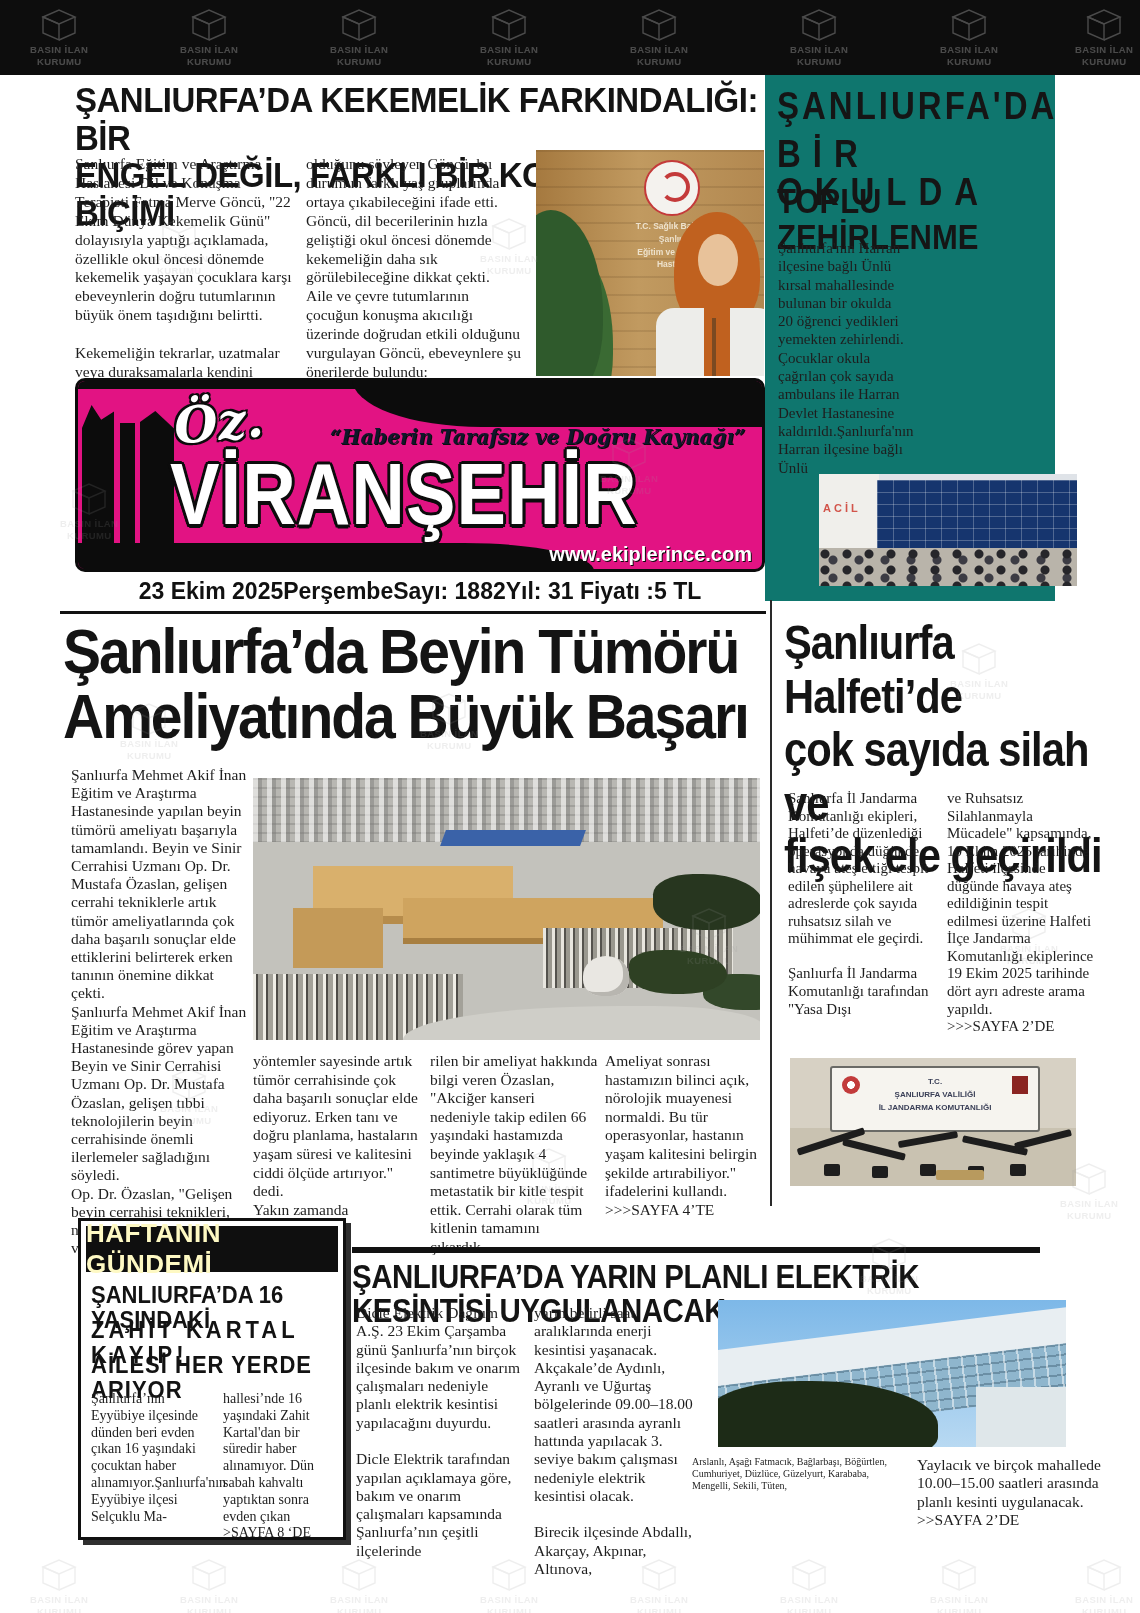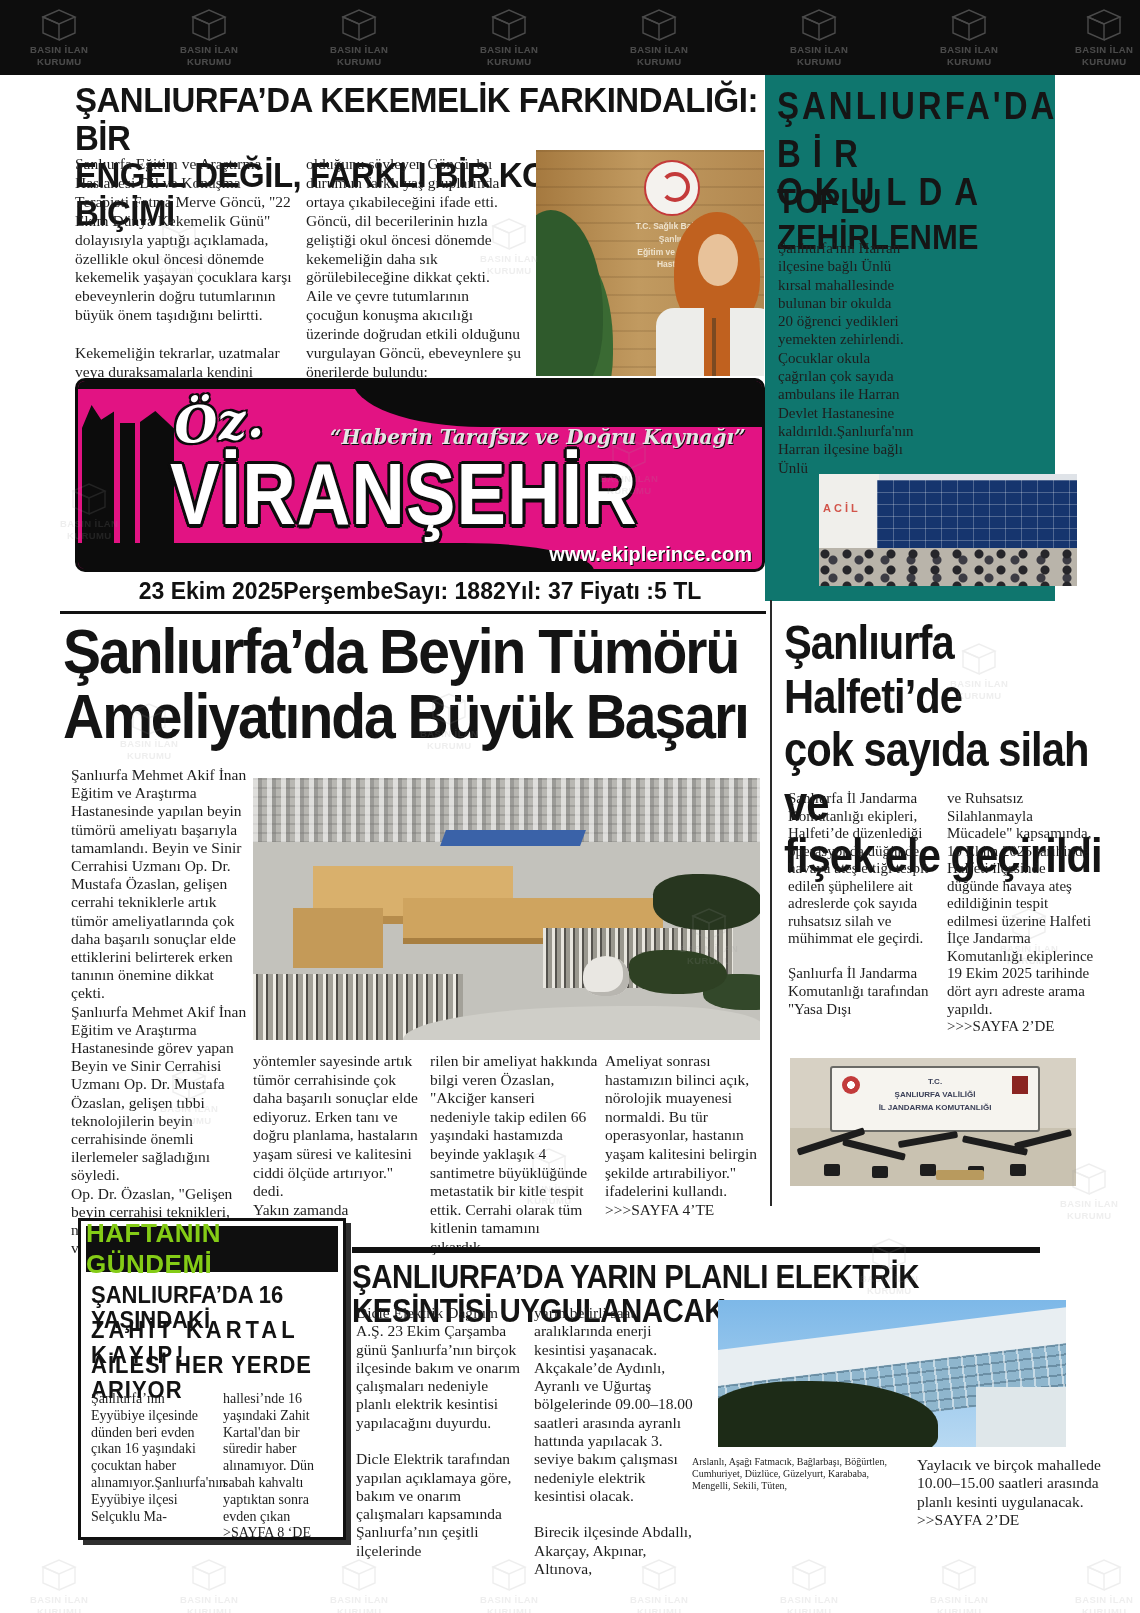--- a/index.html
+++ b/index.html
@@ -75,21 +75,21 @@
   .mast-band-bottom{position:absolute;bottom:-2px;left:-4px;width:76%;height:28px;background:#0c0c0c;
       border-top-right-radius:130px 28px;}
   .sil{position:absolute;background:#0c0c0c;}
   #sil1{left:4px;top:24px;width:32px;height:164px;clip-path:polygon(0 14%,30% 0,60% 9%,100% 4%,100% 100%,0 100%);}
   #sil2{left:42px;top:42px;width:15px;height:146px;}
   #sil3{left:62px;top:30px;width:34px;height:158px;clip-path:polygon(0 7%,45% 0,100% 11%,100% 100%,0 100%);}
   #mast-oz{position:absolute;left:96px;top:12px;font-family:"DejaVu Serif",serif;font-style:italic;
       font-weight:900;font-size:50px;color:#fff;transform:rotate(-5deg);
       text-shadow:2px 2px 0 #0c0c0c,-2px 2px 0 #0c0c0c,2px -2px 0 #0c0c0c,-2px -2px 0 #0c0c0c;}
   #mast-slogan{position:absolute;left:252px;top:44px;font-family:"DejaVu Serif",serif;font-style:italic;
-      font-weight:bold;font-size:20px;color:#e5e5e5;text-shadow:1px 1px 0 #0c0c0c;}
+      font-weight:bold;font-size:20px;color:#0f172a;text-shadow:1px 1px 0 #0c0c0c;}
   #mast-brand{position:absolute;left:92px;top:64px;font-family:"Liberation Sans",sans-serif;
       font-weight:900;font-size:72px;letter-spacing:1px;color:#fff;transform:scale(1.03,1.2);
       transform-origin:left top;
       text-shadow:3px 0 #0c0c0c,-3px 0 #0c0c0c,0 3px #0c0c0c,0 -3px #0c0c0c,
                   2px 2px #0c0c0c,-2px -2px #0c0c0c,2px -2px #0c0c0c,-2px 2px #0c0c0c;}
   #mast-www{position:absolute;right:10px;bottom:3px;font-family:"Liberation Sans",sans-serif;
       font-weight:bold;font-size:20px;color:#fff;text-shadow:1px 1px 0 #0c0c0c;}
   
   #date-bar{left:75px;top:578px;width:690px;display:flex;justify-content:center;
       font-family:"Liberation Sans",sans-serif;font-weight:bold;font-size:23px;color:#111;}
@@ -134,21 +134,21 @@
   .hal-em1{position:absolute;left:10px;top:8px;width:18px;height:18px;border-radius:50%;
       background:radial-gradient(circle,#fff 28%,#c23b3b 32%);}
   .hal-em2{position:absolute;right:10px;top:8px;width:16px;height:18px;background:#8a2422;}
   .hal-guns{position:absolute;bottom:4px;left:4px;right:4px;height:52px;}
   .gun{position:absolute;background:#1d1d1d;border-radius:2px;}
   
   #gun-box{left:78px;top:1218px;width:268px;height:322px;border:3px solid #101010;background:#fff;
       box-sizing:border-box;box-shadow:inset 0 0 0 3px #fff,5px 5px 0 #2f2f2f;}
   #gun-header{position:absolute;left:5px;top:5px;right:5px;height:46px;background:#0f0f0f;
       display:flex;align-items:center;justify-content:center;}
-  #gun-header span{color:#84cc16;font-family:"Liberation Sans",sans-serif;font-weight:800;
+  #gun-header span{color:#fef9c3;font-family:"Liberation Sans",sans-serif;font-weight:800;
       font-size:26px;letter-spacing:.5px;}
   .gun-line{position:absolute;left:10px;width:248px;font-family:"Liberation Sans",sans-serif;
       font-weight:900;color:#131313;font-size:22px;line-height:1;transform:scale(1,1.12);
       transform-origin:left top;}
   #gun-l1{top:62px;letter-spacing:0;}
   #gun-l2{top:97px;letter-spacing:4px;}
   #gun-l3{top:132px;letter-spacing:1px;}
   #gun-col1{position:absolute;left:10px;top:170px;width:122px;font-size:14px;line-height:1.2;}
   #gun-col2{position:absolute;left:142px;top:170px;width:116px;font-size:14px;line-height:1.2;}
   
@@ -224,21 +224,21 @@
     <div id="mast-oz">Öz.</div>
     <div id="mast-slogan">“Haberin Tarafsız ve Doğru Kaynağı”</div>
     <div id="mast-brand">VİRANŞEHİR</div>
     <div id="mast-www">www.ekiplerince.com</div>
   </div>
 
   <div class="abs" id="date-bar">
     <span>23 Ekim  2025</span>
     <span>Perşembe</span>
     <span>Sayı:  1882</span>
-    <span>Yıl:  37 Fiyatı :5 TL</span>
+    <span>Yıl:  31 Fiyatı :5 TL</span>
   </div>
   <div class="abs" id="date-rule"></div>
 
   <div class="abs hl txt" id="bey-headline">Şanlıurfa’da Beyin Tümörü
 Ameliyatında Büyük Başarı</div>
   <div class="abs body-txt txt" id="bey-colL">Şanlıurfa Mehmet Akif İnan Eğitim ve Araştırma Hastanesinde yapılan beyin tümörü ameliyatı başarıyla tamamlandı. Beyin ve Sinir Cerrahisi Uzmanı Op. Dr. Mustafa Özaslan, gelişen cerrahi tekniklerle artık tümör ameliyatlarında çok daha başarılı sonuçlar elde ettiklerini belirterek erken tanının önemine dikkat çekti.
 Şanlıurfa Mehmet Akif İnan Eğitim ve Araştırma Hastanesinde görev yapan Beyin ve Sinir Cerrahisi Uzmanı Op. Dr. Mustafa Özaslan, gelişen tıbbi teknolojilerin beyin cerrahisinde önemli ilerlemeler sağladığını söyledi.
 Op. Dr. Özaslan, "Gelişen beyin cerrahisi teknikleri, nöronavigasyon sistemleri ve mikroskobik cerrahi</div>
   <div class="abs" id="bey-photo">
     <div class="bey-city"></div>

